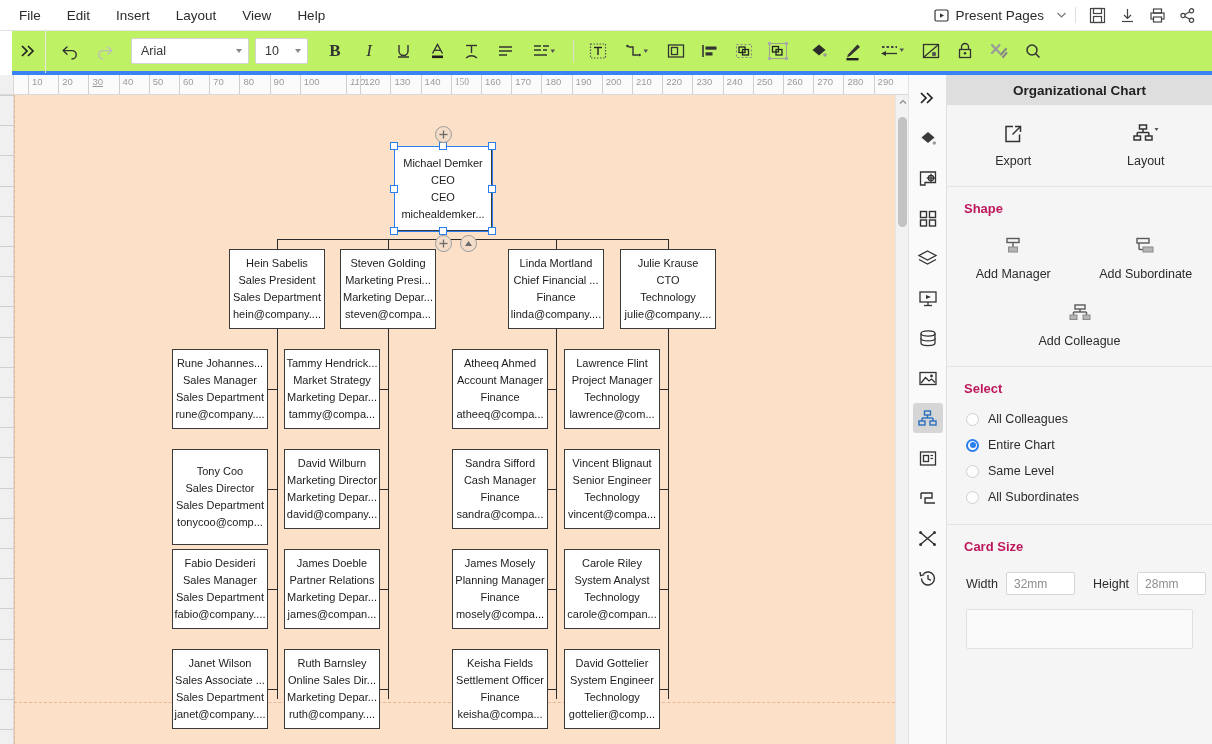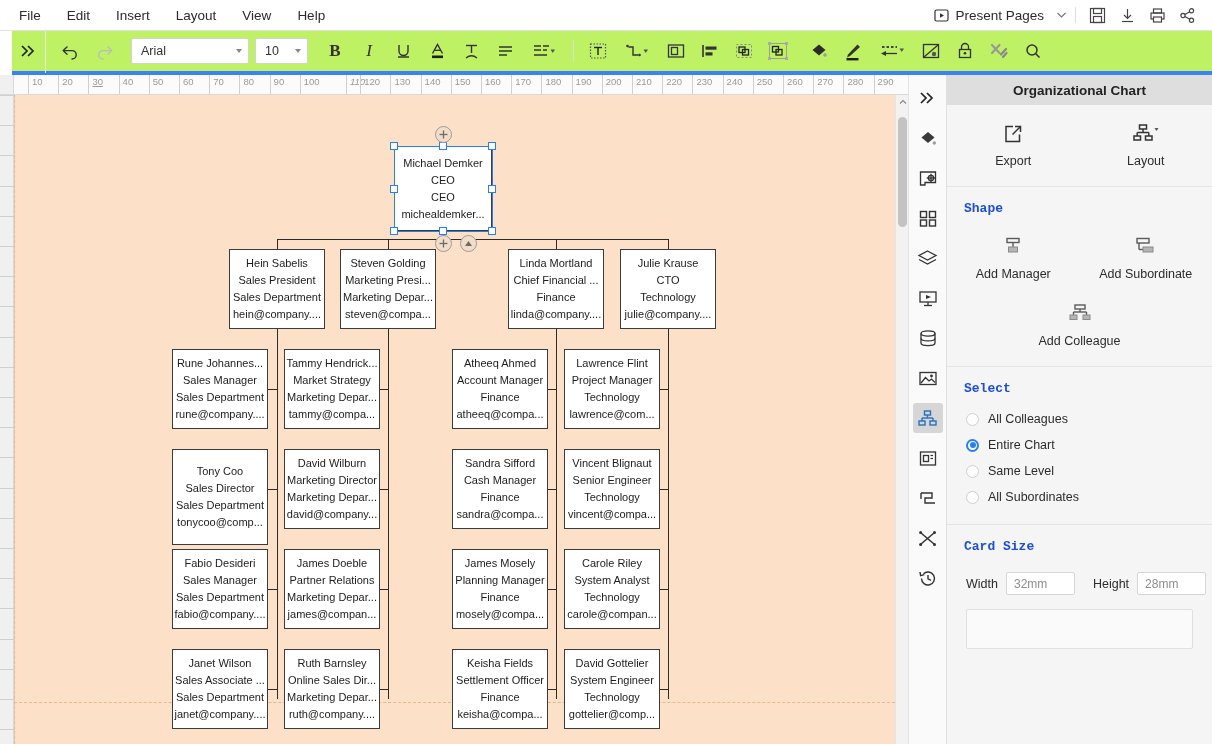--- a/index.html
+++ b/index.html
@@ -206,23 +206,22 @@
     overflow: hidden;
   }
   .panel-title {
     height: 30px; background: #dedede;
     display: flex; align-items: center; justify-content: center;
     font-size: 13.5px; font-weight: bold; color: #222;
   }
   .panel-section { border-bottom: 1px solid #e4e4e4; padding: 14px 0 14px 0; }
   .panel-section.tight { padding: 10px 0 14px 0; }
   .sec-head {
-    font-size: 13px; font-weight: bold; color: #1d4ed8;
+    font-size: 13px; font-weight: bold; color: #be185d;
     padding: 4px 12px 10px 17px;
-    font-family: Liberation Mono, monospace;
   }
   .row3 { display: flex; }
   .row2 { display: flex; }
   .ibtn {
     flex: 1; display: flex; flex-direction: column; align-items: center;
     gap: 9px; cursor: default; padding: 4px 0;
   }
   .ibtn-label { font-size: 12.5px; color: #2b2b2b; }
   .radio-row {
     display: flex; align-items: center; gap: 9px;
@@ -494,21 +493,21 @@
         <div class="rtick" style="left: 148.8px;">50</div>
         <div class="rtick" style="left: 179px;">60</div>
         <div class="rtick" style="left: 209.2px;">70</div>
         <div class="rtick" style="left: 239.4px;">80</div>
         <div class="rtick" style="left: 269.6px;">90</div>
         <div class="rtick" style="left: 299.8px;">100</div>
         <div class="rtick" style="left: 346px; font-style: italic;">110</div>
         <div class="rtick" style="left: 360.2px;">120</div>
         <div class="rtick" style="left: 390.4px;">130</div>
         <div class="rtick" style="left: 420.6px;">140</div>
-        <div class="rtick" style="left: 450.8px;">150</div>
+        <div class="rtick" style="left: 450.8px; font-family: Liberation Serif, serif;">150</div>
         <div class="rtick" style="left: 481px;">160</div>
         <div class="rtick" style="left: 511.2px;">170</div>
         <div class="rtick" style="left: 541.4px;">180</div>
         <div class="rtick" style="left: 571.6px;">190</div>
         <div class="rtick" style="left: 601.8px;">200</div>
         <div class="rtick" style="left: 632px;">210</div>
         <div class="rtick" style="left: 662.2px;">220</div>
         <div class="rtick" style="left: 692.4px;">230</div>
         <div class="rtick" style="left: 722.6px;">240</div>
         <div class="rtick" style="left: 752.8px;">250</div>

